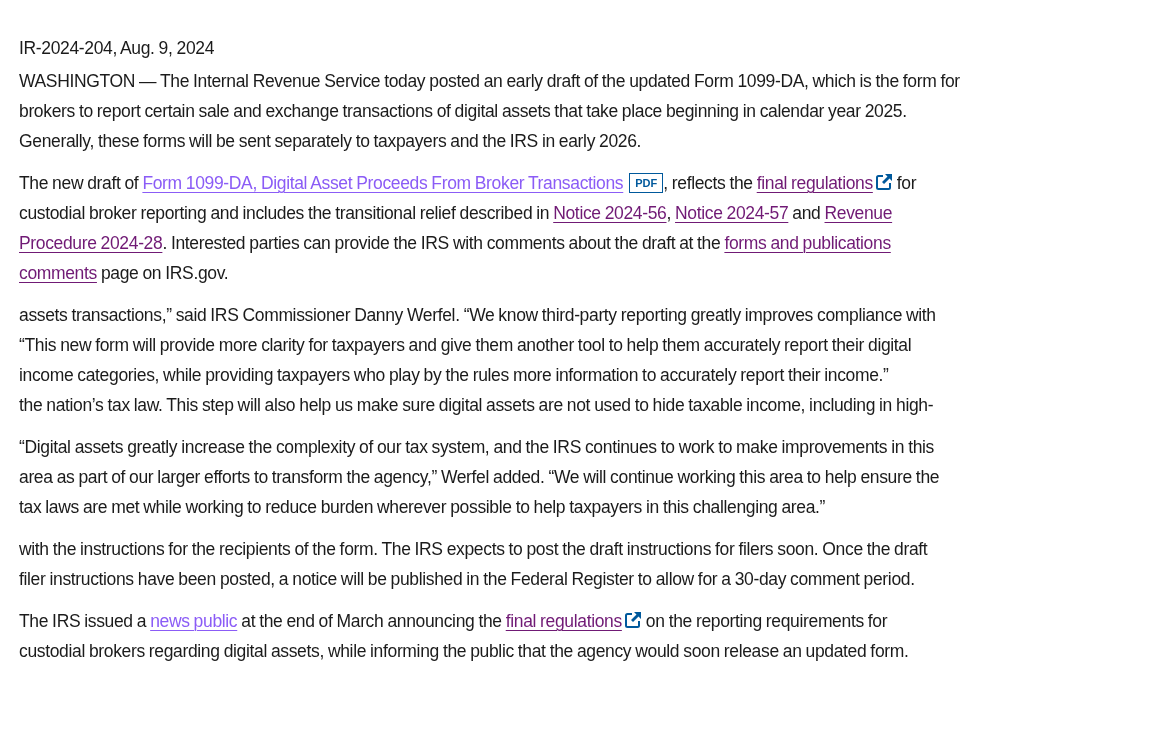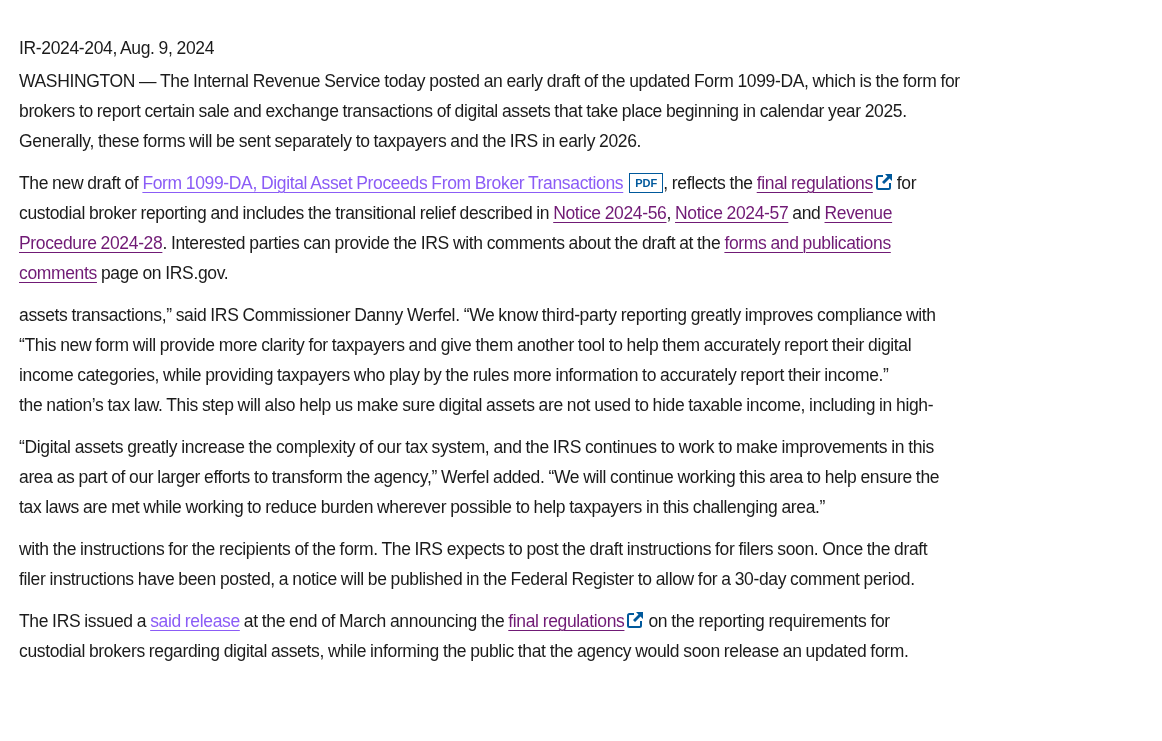--- a/index.html
+++ b/index.html
@@ -74,20 +74,20 @@
     <span class="line">area as part of our larger efforts to transform the agency,” Werfel added. “We will continue working this area to help ensure the</span>
     <span class="line">tax laws are met while working to reduce burden wherever possible to help taxpayers in this challenging area.”</span>
   </p>
 
   <p class="para">
     <span class="line">with the instructions for the recipients of the form. The IRS expects to post the draft instructions for filers soon. Once the draft</span>
     <span class="line">filer instructions have been posted, a notice will be published in the Federal Register to allow for a 30-day comment period.</span>
   </p>
 
   <p class="para">
-    <span class="line"><span>The IRS issued a </span><a class="visited" href="#">said release</a><span> at the end of March announcing the </span><a class="link" href="#">final regulations</a><svg class="ext-icon" viewBox="0 0 18 18">
+    <span class="line"><span>The IRS issued a </span><a class="visited" href="#">news public</a><span> at the end of March announcing the </span><a class="link" href="#">final regulations</a><svg class="ext-icon" viewBox="0 0 18 18">
           <path d="M8 3H3.5A1.5 1.5 0 0 0 2 4.5v10A1.5 1.5 0 0 0 3.5 16h10a1.5 1.5 0 0 0 1.5-1.5V10" fill="none" stroke="#00599c" stroke-width="2"></path>
           <path d="M10 1h7v7l-2.5-2.5L9 11 7 9l5.5-5.5z" fill="#00599c"></path>
         </svg><span> on the reporting requirements for</span></span>
     <span class="line">custodial brokers regarding digital assets, while informing the public that the agency would soon release an updated form.</span>
   </p>
 
 </div>
 
 </body></html>

